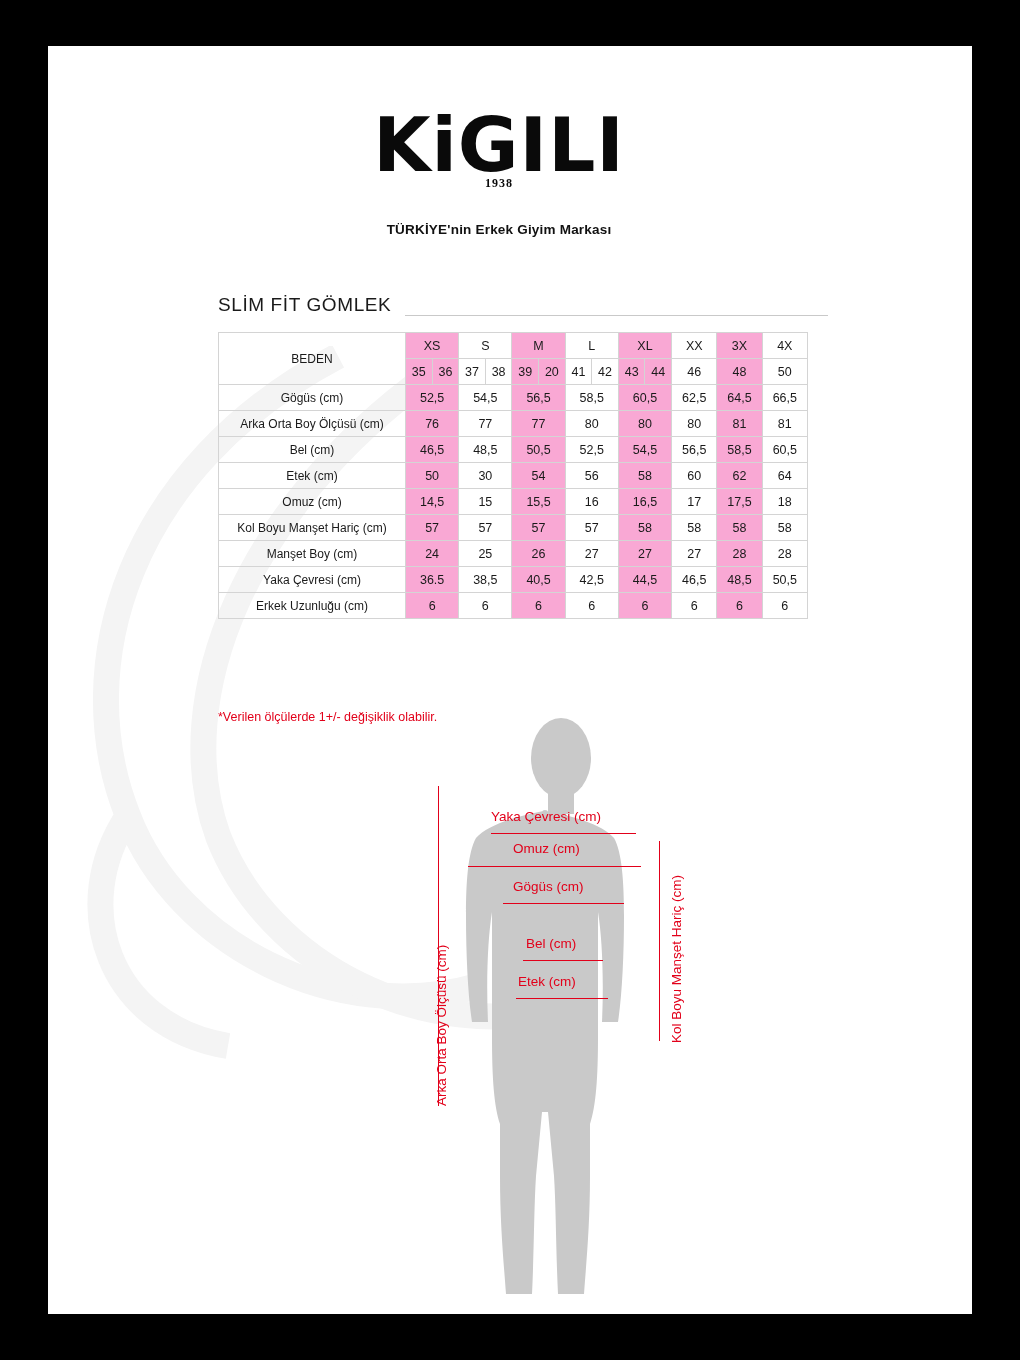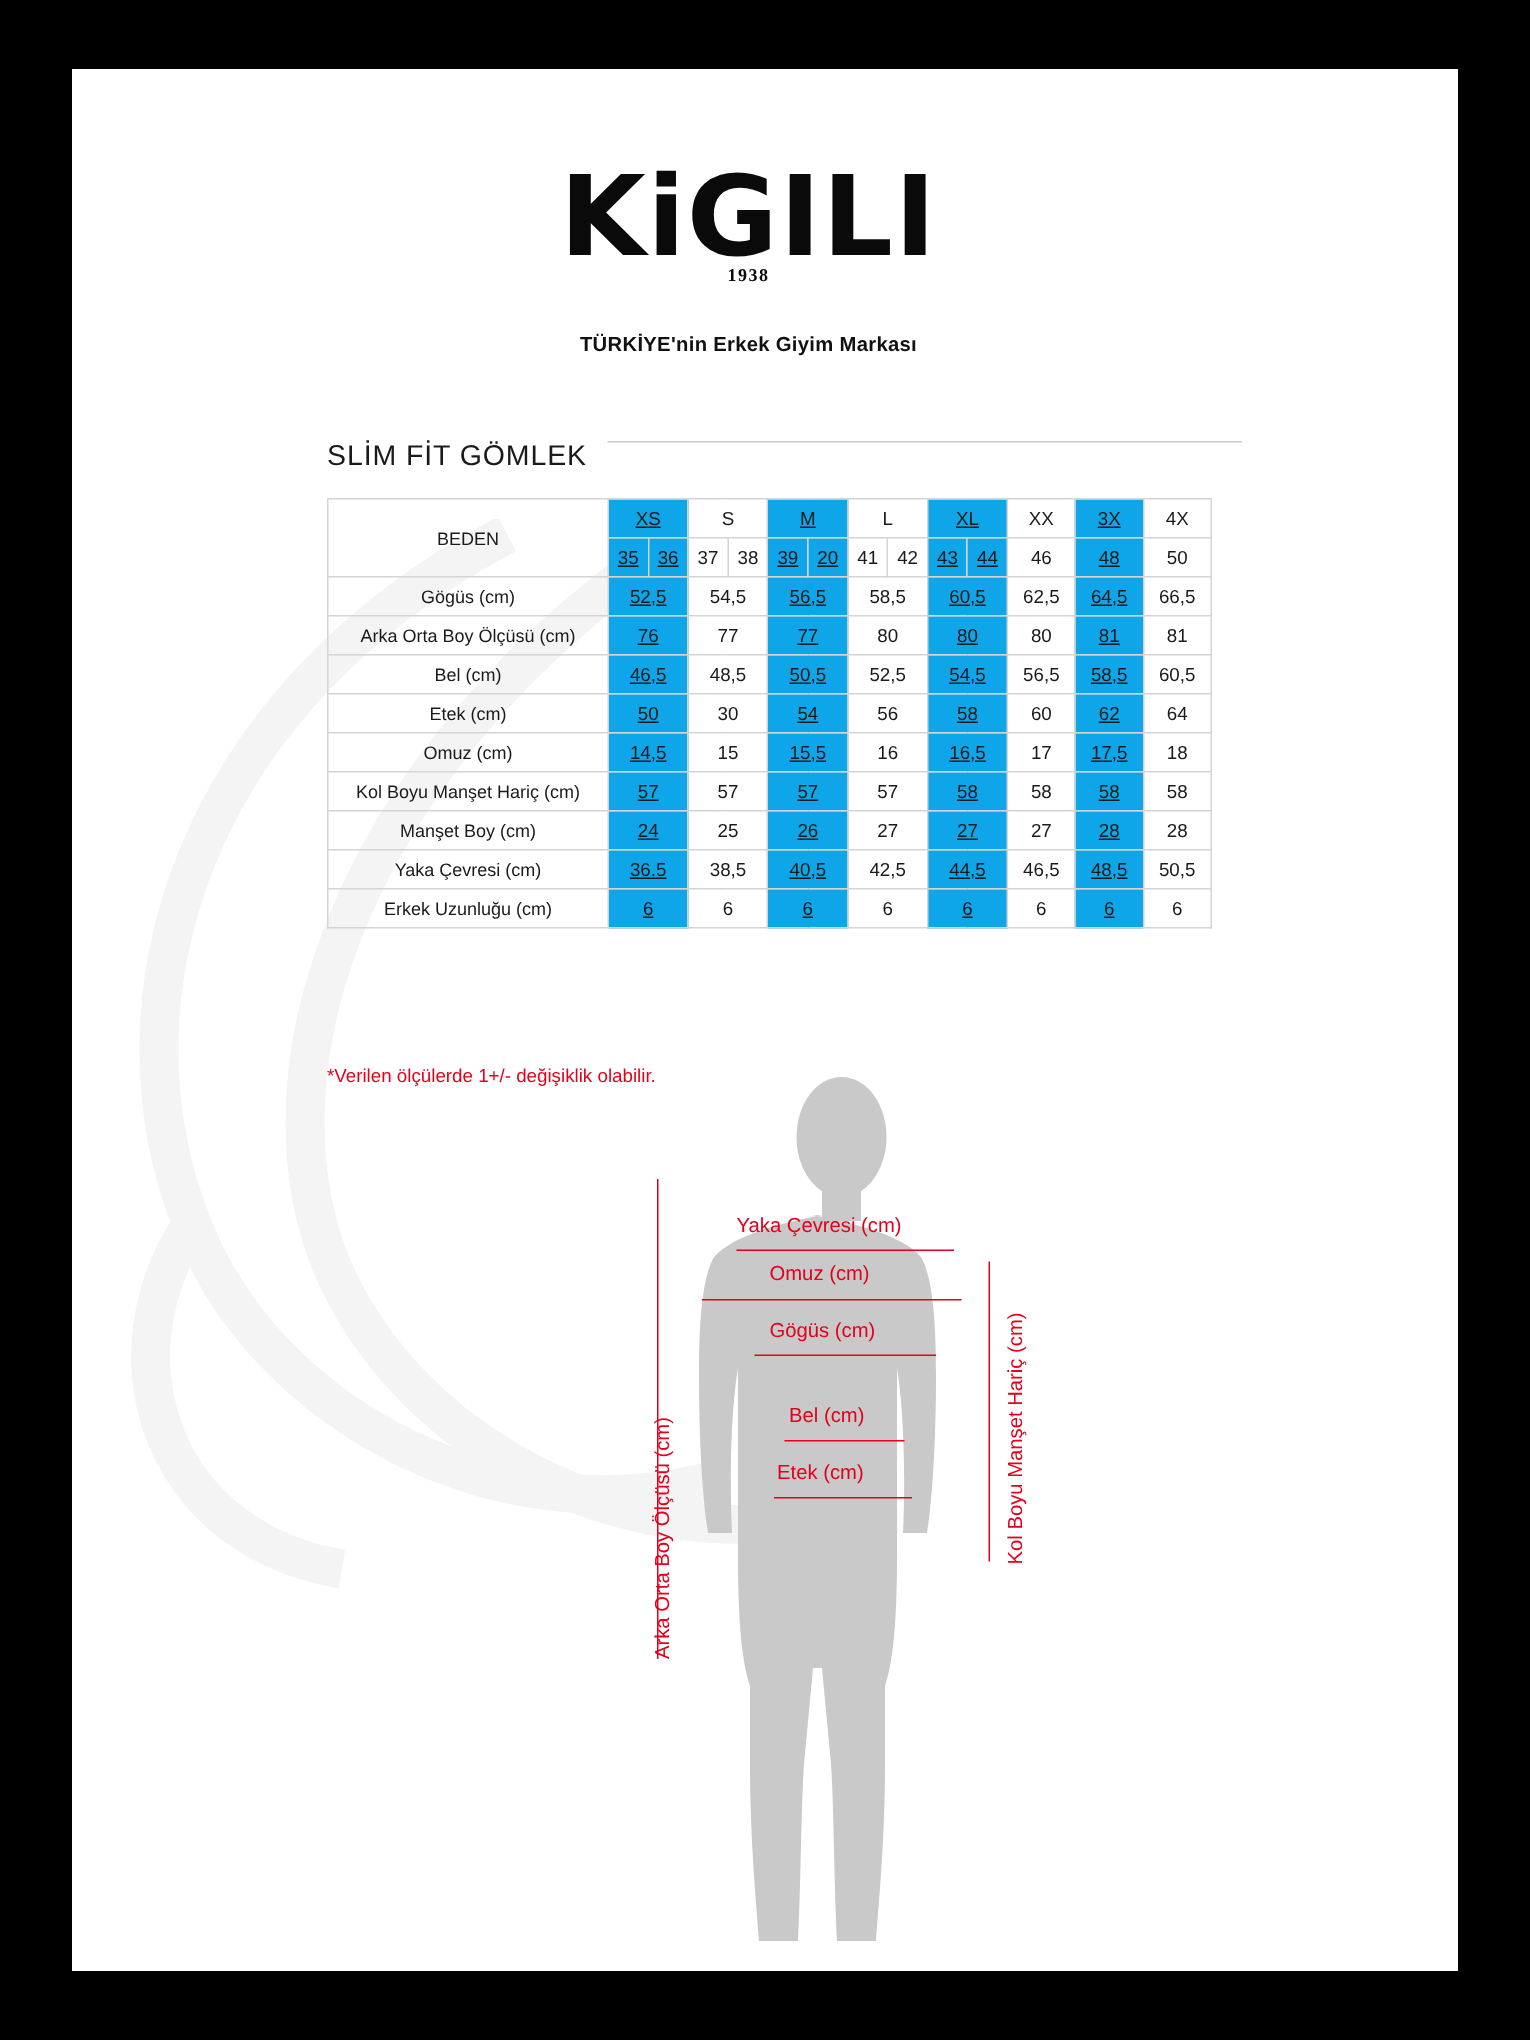--- a/index.html
+++ b/index.html
@@ -71,21 +71,21 @@
     letter-spacing: 0.2px;
   }
 
   
   .title-row {
     position: absolute;
     top: 248px;
     left: 170px;
     width: 610px;
     display: flex;
-    align-items: flex-start;
+    align-items: flex-end;
   }
   .title-text {
     font-size: 19px;
     color: #1a1a1a;
     letter-spacing: 0.6px;
     white-space: nowrap;
   }
   .title-rule {
     flex: 1;
     height: 1px;
@@ -113,22 +113,21 @@
     height: 25px;
     padding: 0;
   }
   td.label {
     text-align: left;
     padding-left: 8px;
     width: 186px;
     font-size: 12px;
   }
   td.shade {
-    background: #0ea5e9;
-    text-decoration: underline;
+    background: #f9a8d4;
   }
   .hdr-size {
     font-size: 12.5px;
   }
   .note {
     position: absolute;
     top: 645px;
     left: 170px;
     font-size: 12.5px;
     color: #e2001a;

